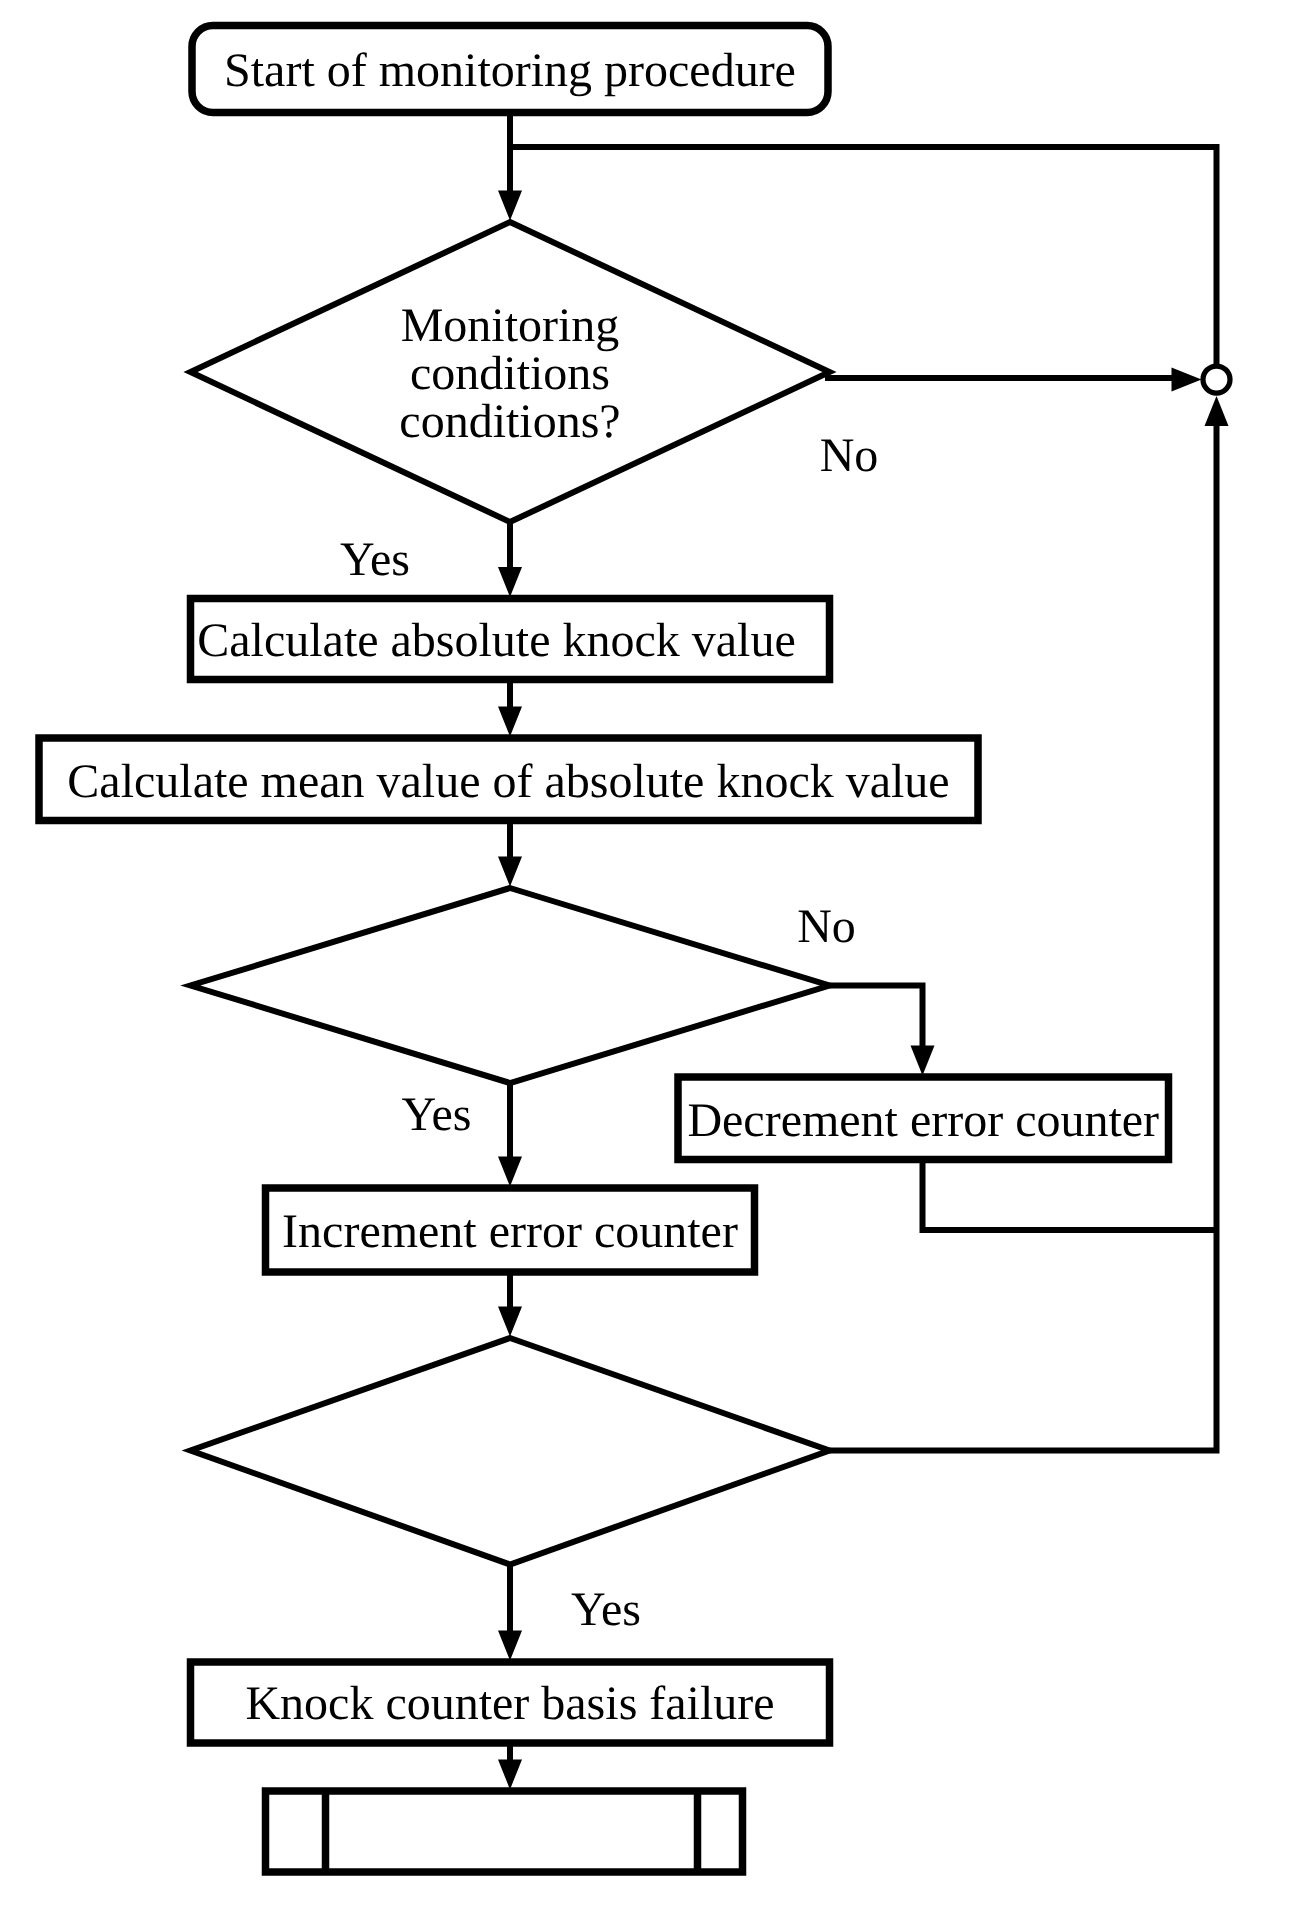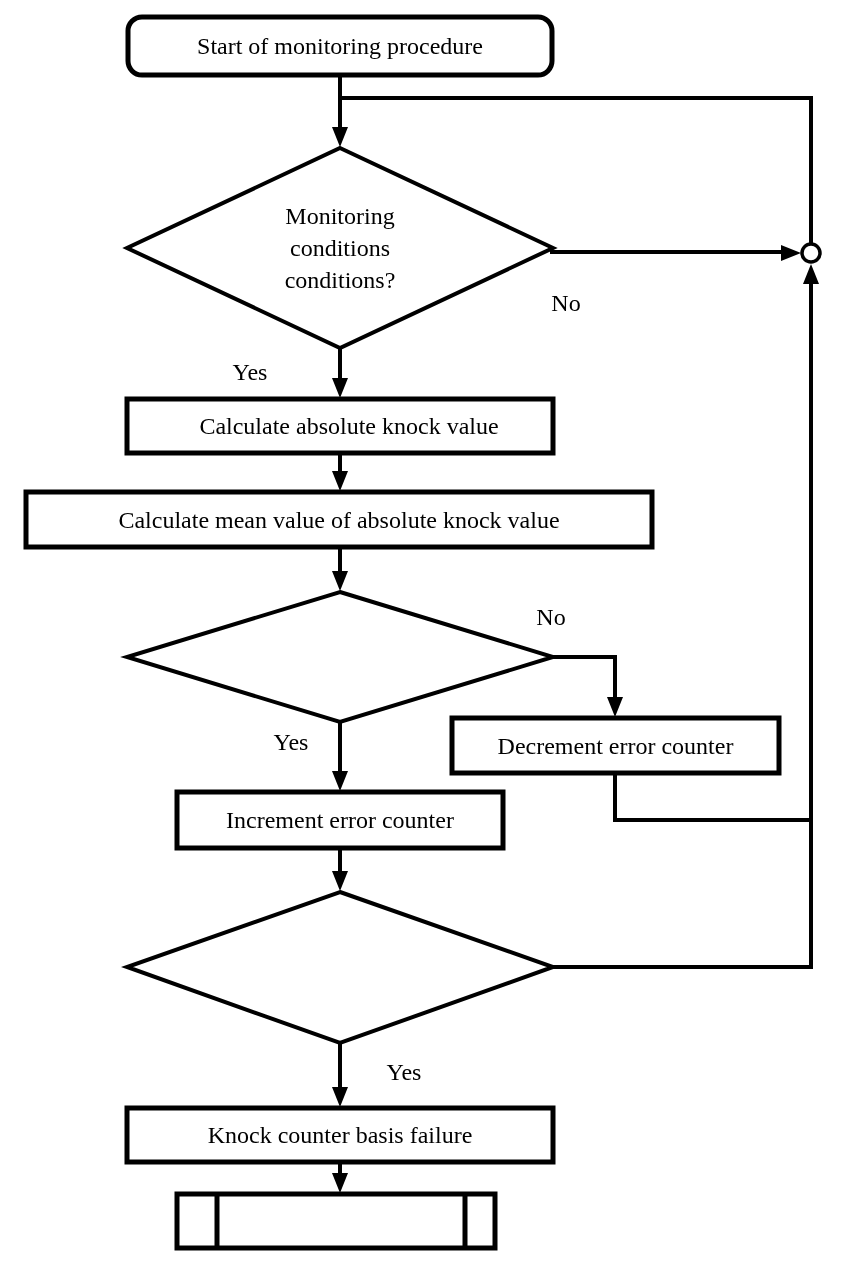--- a/index.html
+++ b/index.html
@@ -12,21 +12,21 @@
     color: #000000;
     overflow: hidden;
   }
   .canvas svg { position: absolute; left: 0; top: 0; }
   .label {
     position: absolute;
     display: flex;
     align-items: center;
     justify-content: center;
     text-align: center;
-    font-size: 24px;
+    font-size: 32px;
     line-height: 32px;
     color: #000000;
     pointer-events: none;
     white-space: normal;
   }
   .edge-label { justify-content: center; }
 </style>
 </head>
 <body>
 
@@ -89,21 +89,21 @@
       <rect x="177" y="1194" width="318" height="54" stroke-width="5"></rect>
       <path d="M217,1194 V1248 M465,1194 V1248" stroke-width="5" fill="none"></path>
       <circle cx="811" cy="253" r="9" stroke-width="3.5"></circle>
     </g>
   </svg>
 
   <div class="label" style="left:128px; top:17px; width:424px; height:58px;">Start of monitoring procedure</div>
 
   <div class="label" style="left:240px; top:200px; width:200px; height:96px;">Monitoring conditions conditions?</div>
 
-  <div class="label" style="left:136px; top:399px; width:426px; height:54px;">Calculate absolute knock value</div>
+  <div class="label" style="left:118px; top:399px; width:426px; height:54px;">Calculate absolute knock value</div>
 
   <div class="label" style="left:26px; top:492px; width:626px; height:55px;">Calculate mean value of absolute knock value</div>
 
 
   <div class="label" style="left:452px; top:718px; width:327px; height:55px;">Decrement error counter</div>
 
   <div class="label" style="left:177px; top:792px; width:326px; height:56px;">Increment error counter</div>
 
 
   <div class="label" style="left:127px; top:1108px; width:426px; height:54px;">Knock counter basis failure</div>

